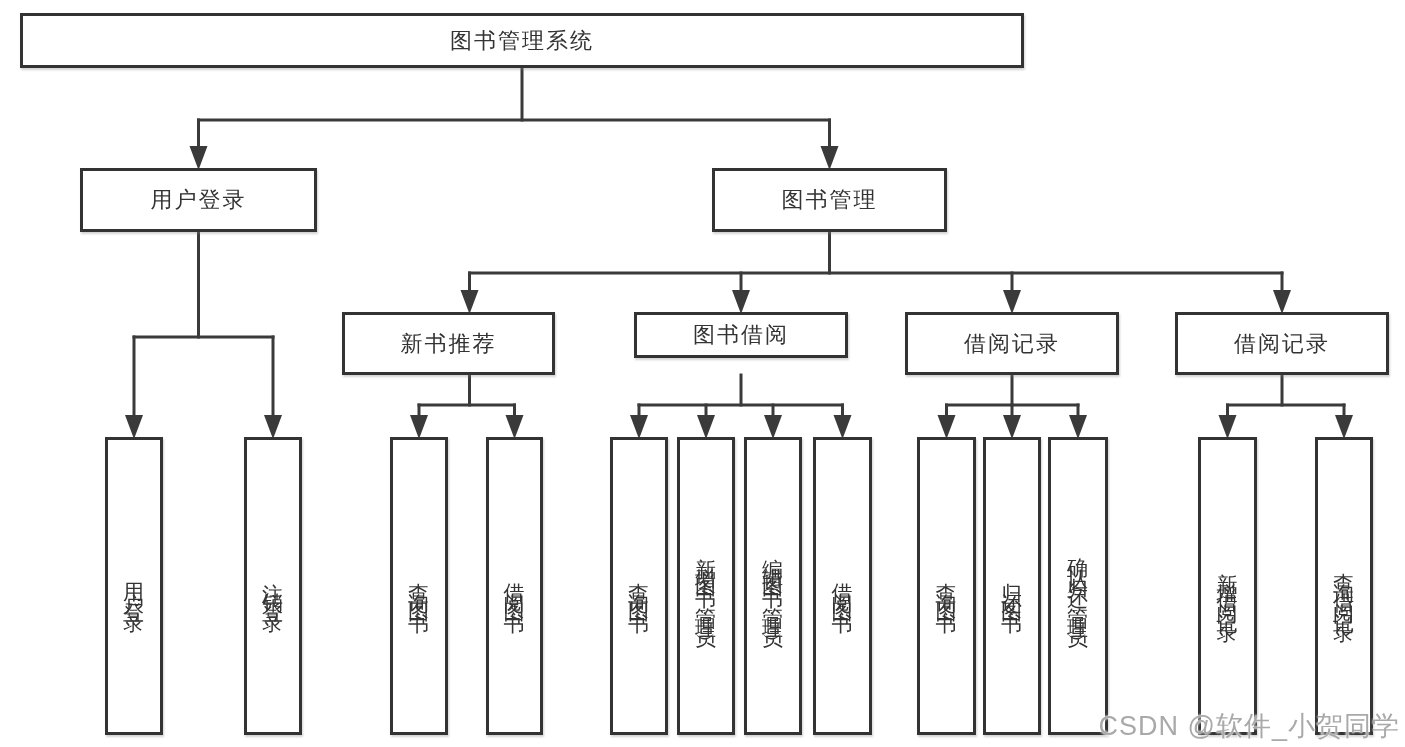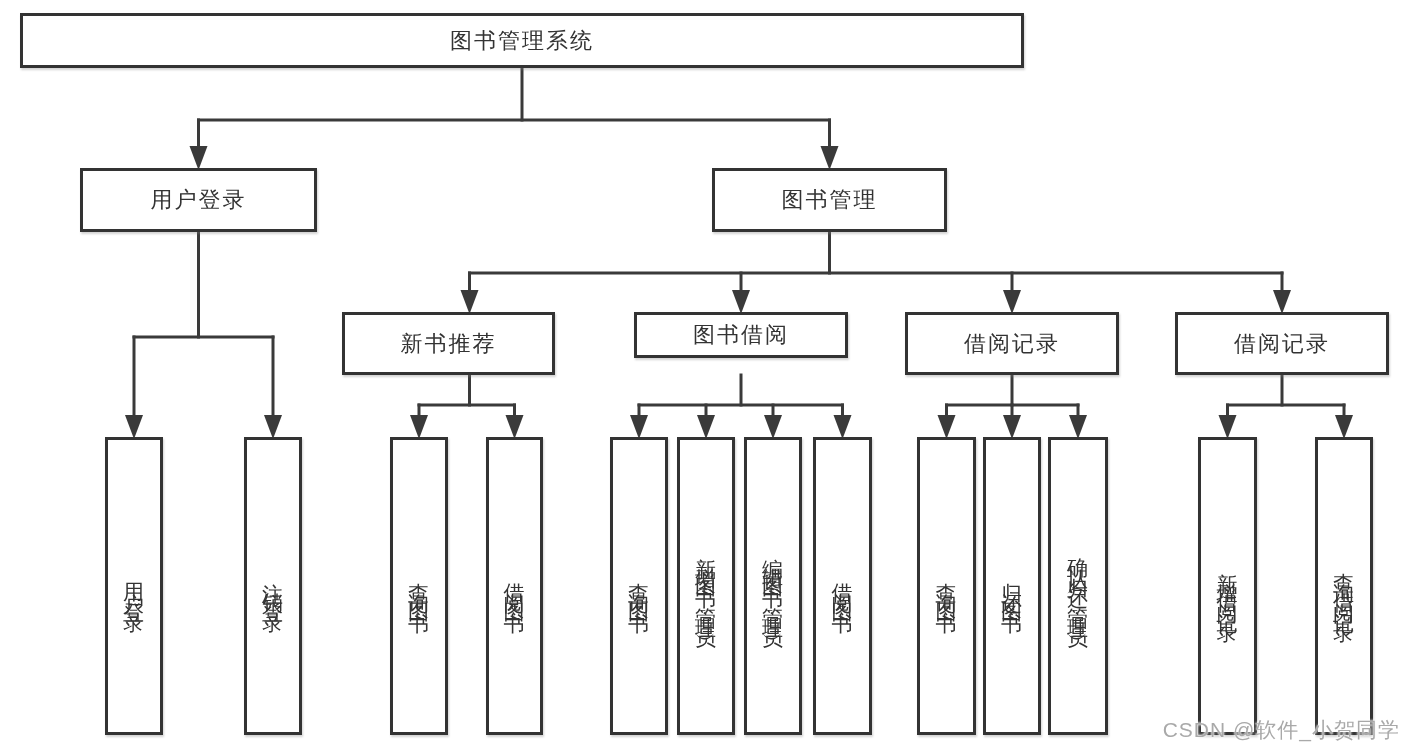--- a/index.html
+++ b/index.html
@@ -47,21 +47,21 @@
     text-orientation: mixed;
     font-size: 21px;
     letter-spacing: 10px;
     line-height: 1.0;
   }
   #watermark {
     position: absolute;
     right: 5px;
     bottom: 3px;
     z-index: 3;
-    font-size: 21px;
+    font-size: 27px;
     letter-spacing: 1px;
     color: var(--watermark-color, #a9a9a9);
     text-shadow: 0 0 2px #ffffff, 0 0 3px #ffffff;
     white-space: nowrap;
   }
   .cline {
     stroke: var(--line-color, #3a3a3a);
     stroke-width: 3;
     fill: none;
     stroke-linecap: square;

